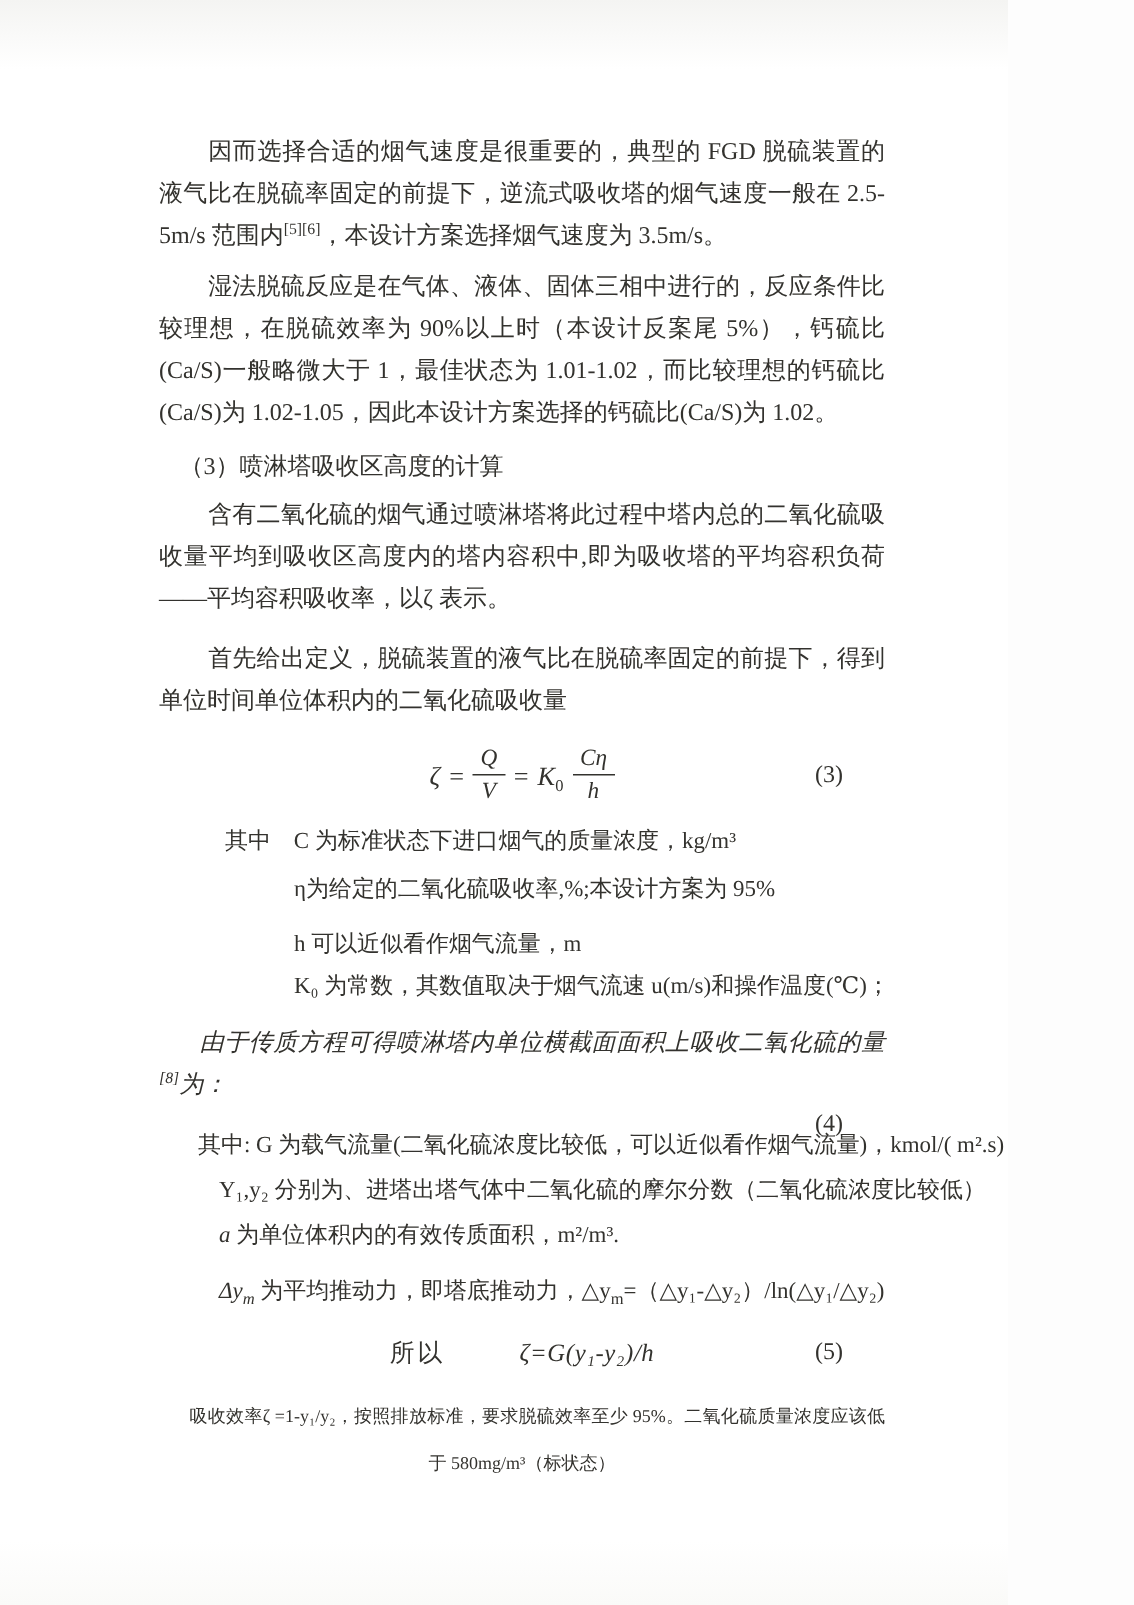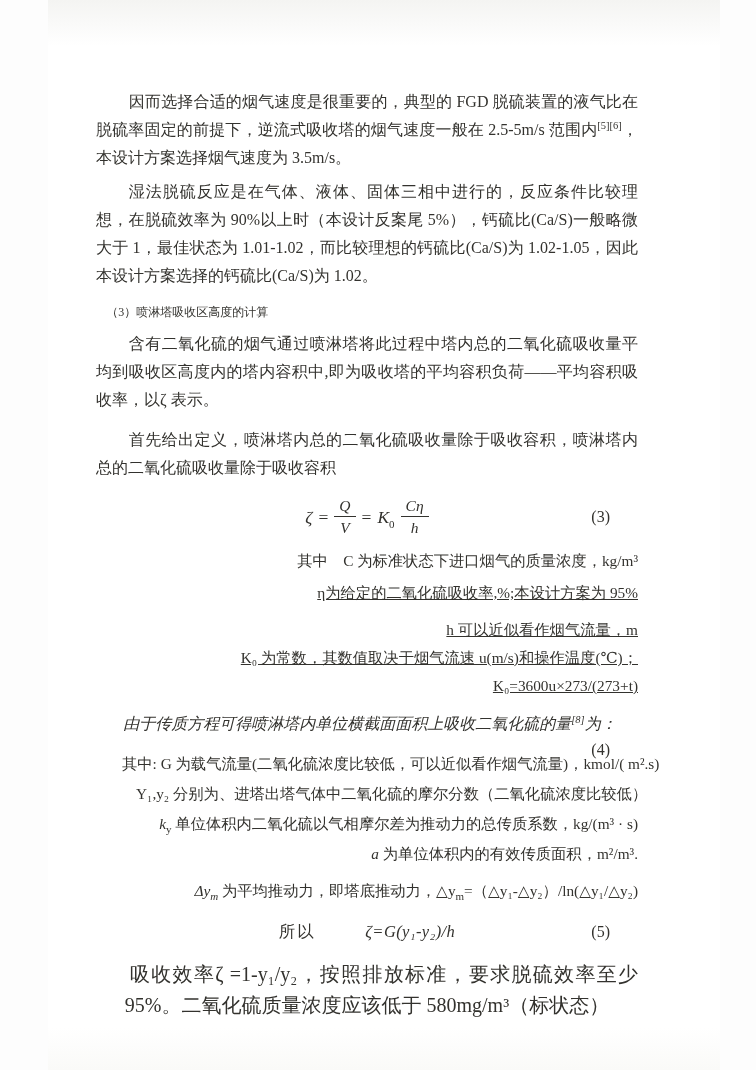--- a/index.html
+++ b/index.html
@@ -6,36 +6,35 @@
   body{
     width:756px;height:1070px;
     background:#fdfdfd;
     font-family:"Liberation Serif","DejaVu Serif",serif;
     color:#33322e;
     overflow:hidden;
   }
   .page{
     box-sizing:border-box;
     width:672px;height:1070px;
-    padding:88px 82px 0 48px;
+    padding:88px 82px 0 106px;
     background:linear-gradient(180deg,#f4f4f2 0px,#ffffff 46px,#ffffff 96%,#fafaf8 100%);
-    margin-left:48px;
   }
   .para{
     margin:0;
     font-size:16px;
     line-height:28px;
     text-align:justify;
   }
   .indent{text-indent:2.05em;}
   .mt6{margin-top:6px;}
   .mt12{margin-top:12px;}
   .heading{
     margin:8px 0 4px 0;
-    font-size:12px;
+    font-size:16px;
     line-height:28px;
     text-indent:0.85em;
   }
   sup{font-size:10.5px;line-height:0;vertical-align:super;}
   sub{font-size:11px;line-height:0;vertical-align:sub;}
   .var{font-style:italic;}
   
   .formula-row{
     position:relative;
     text-align:center;
@@ -56,54 +55,54 @@
     transform:translateY(-50%);
     font-size:16px;font-style:normal;
   }
   .f4-expr,.f5-expr{font-size:16.5px;letter-spacing:0.4px;}
   .f5-label{margin-right:3em;letter-spacing:2px;}
   
   .def{
     margin:0;
     font-size:15.3px;
     line-height:28px;
-    text-align:right;
+    text-align:left;
     white-space:nowrap;
   }
   .def-where{padding-left:44px;}
-  .def-col{padding-left:90px;text-decoration:underline;}
+  .def-col{padding-left:90px;}
   .def-flush{padding-left:26px;}
   .def-i2{padding-left:40px;}
   .mt2{margin-top:2px;}
   .mt4{margin-top:4px;}
   .mt9{margin-top:9px;}
   .p5{ text-indent:1.7em; margin-top:10px;font-style:italic;}
   .p6{
     margin-top:10px;
-    font-size:20px;
+    font-size:12px;
     line-height:31px;
     text-indent:1.7em;
     text-align:justify;
     text-align-last:center;
   }
 </style>
 </head>
 <body>
 
 <div class="page">
 
   <p class="para indent"><span>因而选择合适的烟气速度是很重要的，典型的 FGD 脱硫装置的液气比在脱硫率固定的前提下，逆流式吸收塔的烟气速度一般在 2.5-5m/s 范围内</span><sup>[5][6]</sup><span>，本设计方案选择烟气速度为 3.5m/s。</span></p>
 
   <p class="para indent mt6"><span>湿法脱硫反应是在气体、液体、固体三相中进行的，反应条件比较理想，在脱硫效率为 90%以上时（本设计反案尾 5%），钙硫比(Ca/S)一般略微大于 1，最佳状态为 1.01-1.02，而比较理想的钙硫比(Ca/S)为 1.02-1.05，因此本设计方案选择的钙硫比(Ca/S)为 1.02。</span></p>
 
   <p class="heading"><span>（3）喷淋塔吸收区高度的计算</span></p>
 
   <p class="para indent"><span>含有二氧化硫的烟气通过喷淋塔将此过程中塔内总的二氧化硫吸收量平均到吸收区高度内的塔内容积中,即为吸收塔的平均容积负荷——平均容积吸收率，以ζ 表示。</span></p>
 
-  <p class="para indent mt12"><span>首先给出定义，喷淋塔内总的二氧化硫吸收量除于吸收容积，喷淋塔内总的二氧化硫吸收量除于吸收容积</span></p>
+  <p class="para indent mt12"><span>首先给出定义，脱硫装置的液气比在脱硫率固定的前提下，得到单位时间单位体积内的二氧化硫吸收量</span></p>
 
   <div class="formula-row f3-row">
     <span class="formula">
         <span class="var">ζ</span>
         <span>=</span>
         <span class="frac">
           <span class="num var">Q</span>
           <span class="den var">V</span>
         </span>
         <span>=</span>
@@ -113,31 +112,29 @@
           <span class="den var">h</span>
         </span>
       </span>
     <span class="eq-number">(3)</span>
   </div>
 
   <p class="def def-where mt4"><span>其中　C 为标准状态下进口烟气的质量浓度，kg/m³</span></p>
   <p class="def def-col mt4"><span>η为给定的二氧化硫吸收率,%;本设计方案为 95%</span></p>
   <p class="def def-col mt9"><span>h 可以近似看作烟气流量，m</span></p>
   <p class="def def-col"><span>K₀ 为常数，其数值取决于烟气流速 u(m/s)和操作温度(℃)；</span></p>
-  <p class="def def-col"><span>K₀=3600u×273/(273+t)</span></p>
 
   <p class="para p5"><span>由于传质方程可得喷淋塔内单位横截面面积上吸收二氧化硫的量</span><sup>[8]</sup><span>为：</span></p>
 
   <div class="formula-row">
     <span class="eq-number">(4)</span>
   </div>
 
   <p class="def def-flush"><span>其中: G 为载气流量(二氧化硫浓度比较低，可以近似看作烟气流量)，kmol/( m².s)</span></p>
   <p class="def def-i2 mt2"><span>Y₁,y₂ 分别为、进塔出塔气体中二氧化硫的摩尔分数（二氧化硫浓度比较低）</span></p>
-  <p class="def def-i2 mt2"><span class="var">k</span><sub>y</sub><span> 单位体积内二氧化硫以气相摩尔差为推动力的总传质系数，kg/(m³ · s)</span></p>
   <p class="def def-i2 mt2"><span class="var">a</span><span> 为单位体积内的有效传质面积，m²/m³.</span></p>
   <p class="def def-i2 mt9"><span class="var">Δy</span><sub class="var">m</sub><span> 为平均推动力，即塔底推动力，△y</span><sub>m</sub><span>=（△y₁-△y₂）/ln(△y₁/△y₂)</span></p>
 
   <div class="formula-row">
     <span class="f5-expr"><span class="f5-label">所以</span><span class="var">ζ=G(y₁-y₂)/h</span></span>
     <span class="eq-number">(5)</span>
   </div>
 
   <p class="p6"><span>吸收效率ζ =1-y₁/y₂，按照排放标准，要求脱硫效率至少 95%。二氧化硫质量浓度应该低于 580mg/m³（标状态）</span></p>
 

